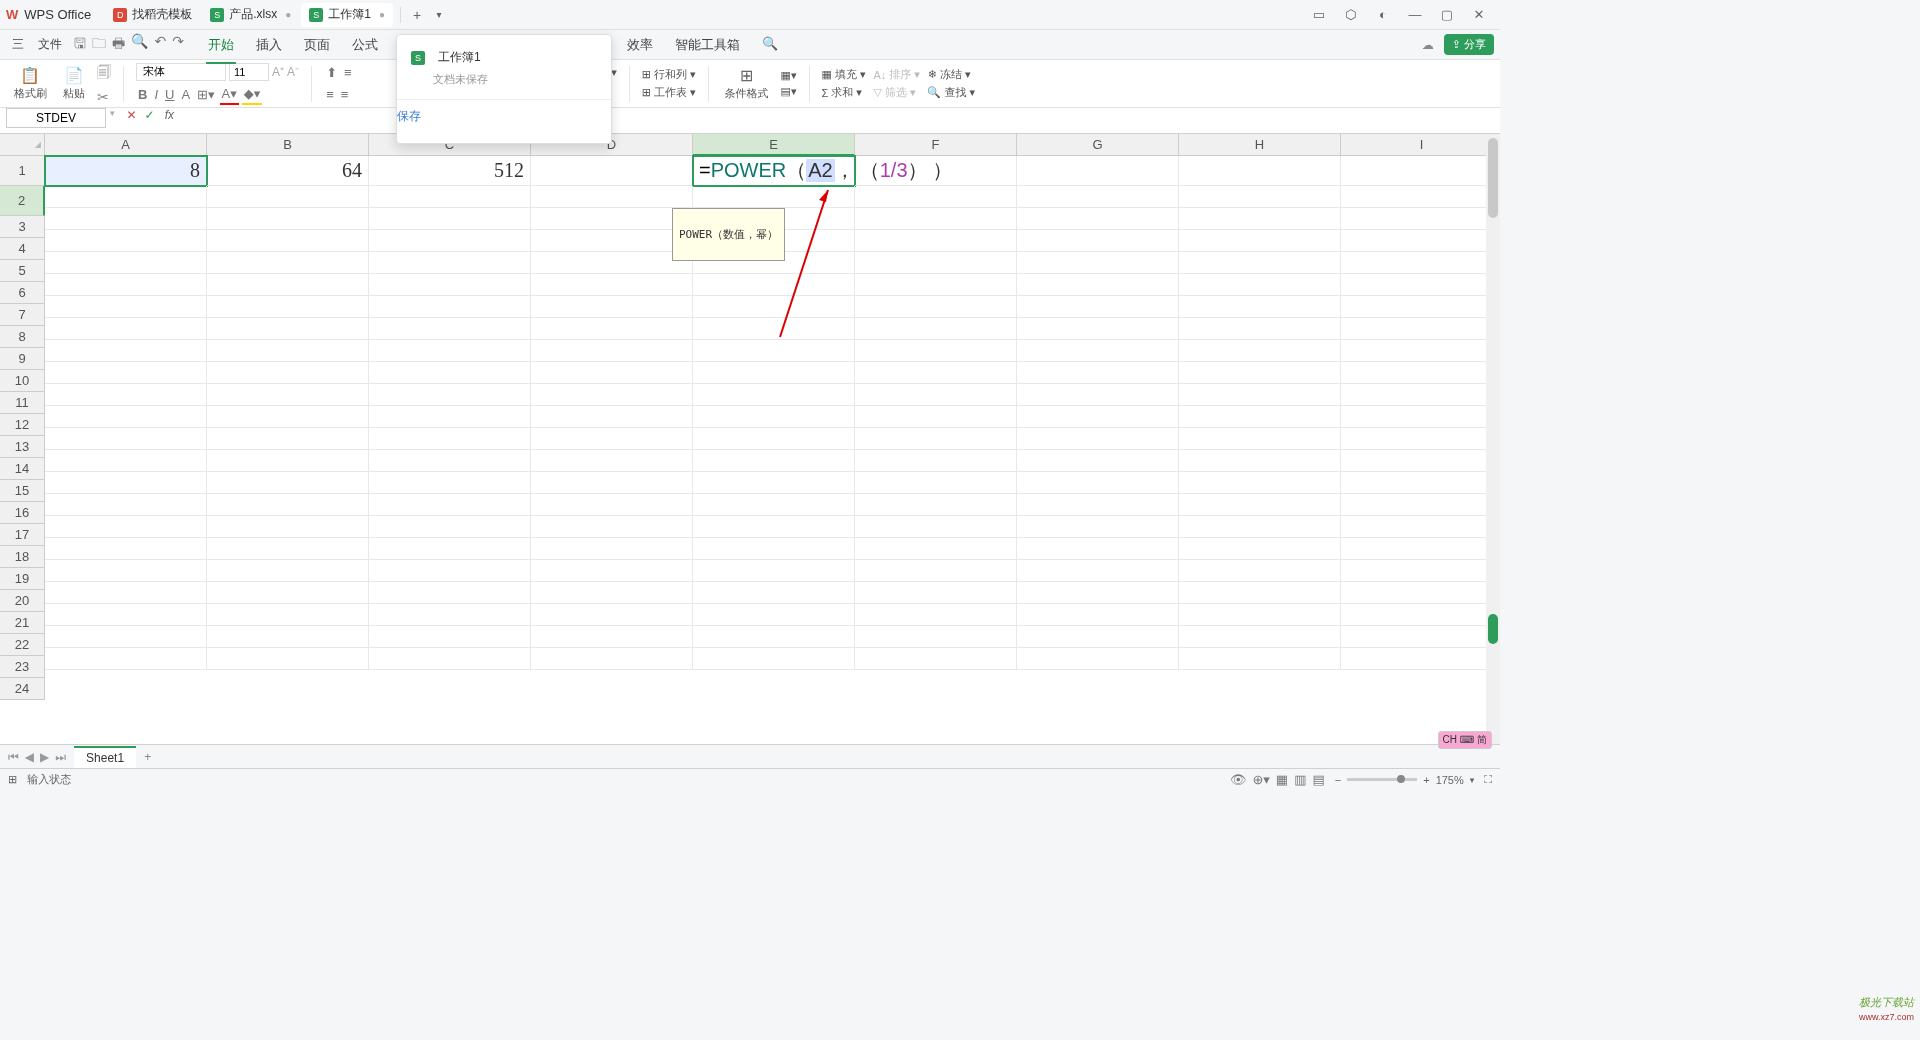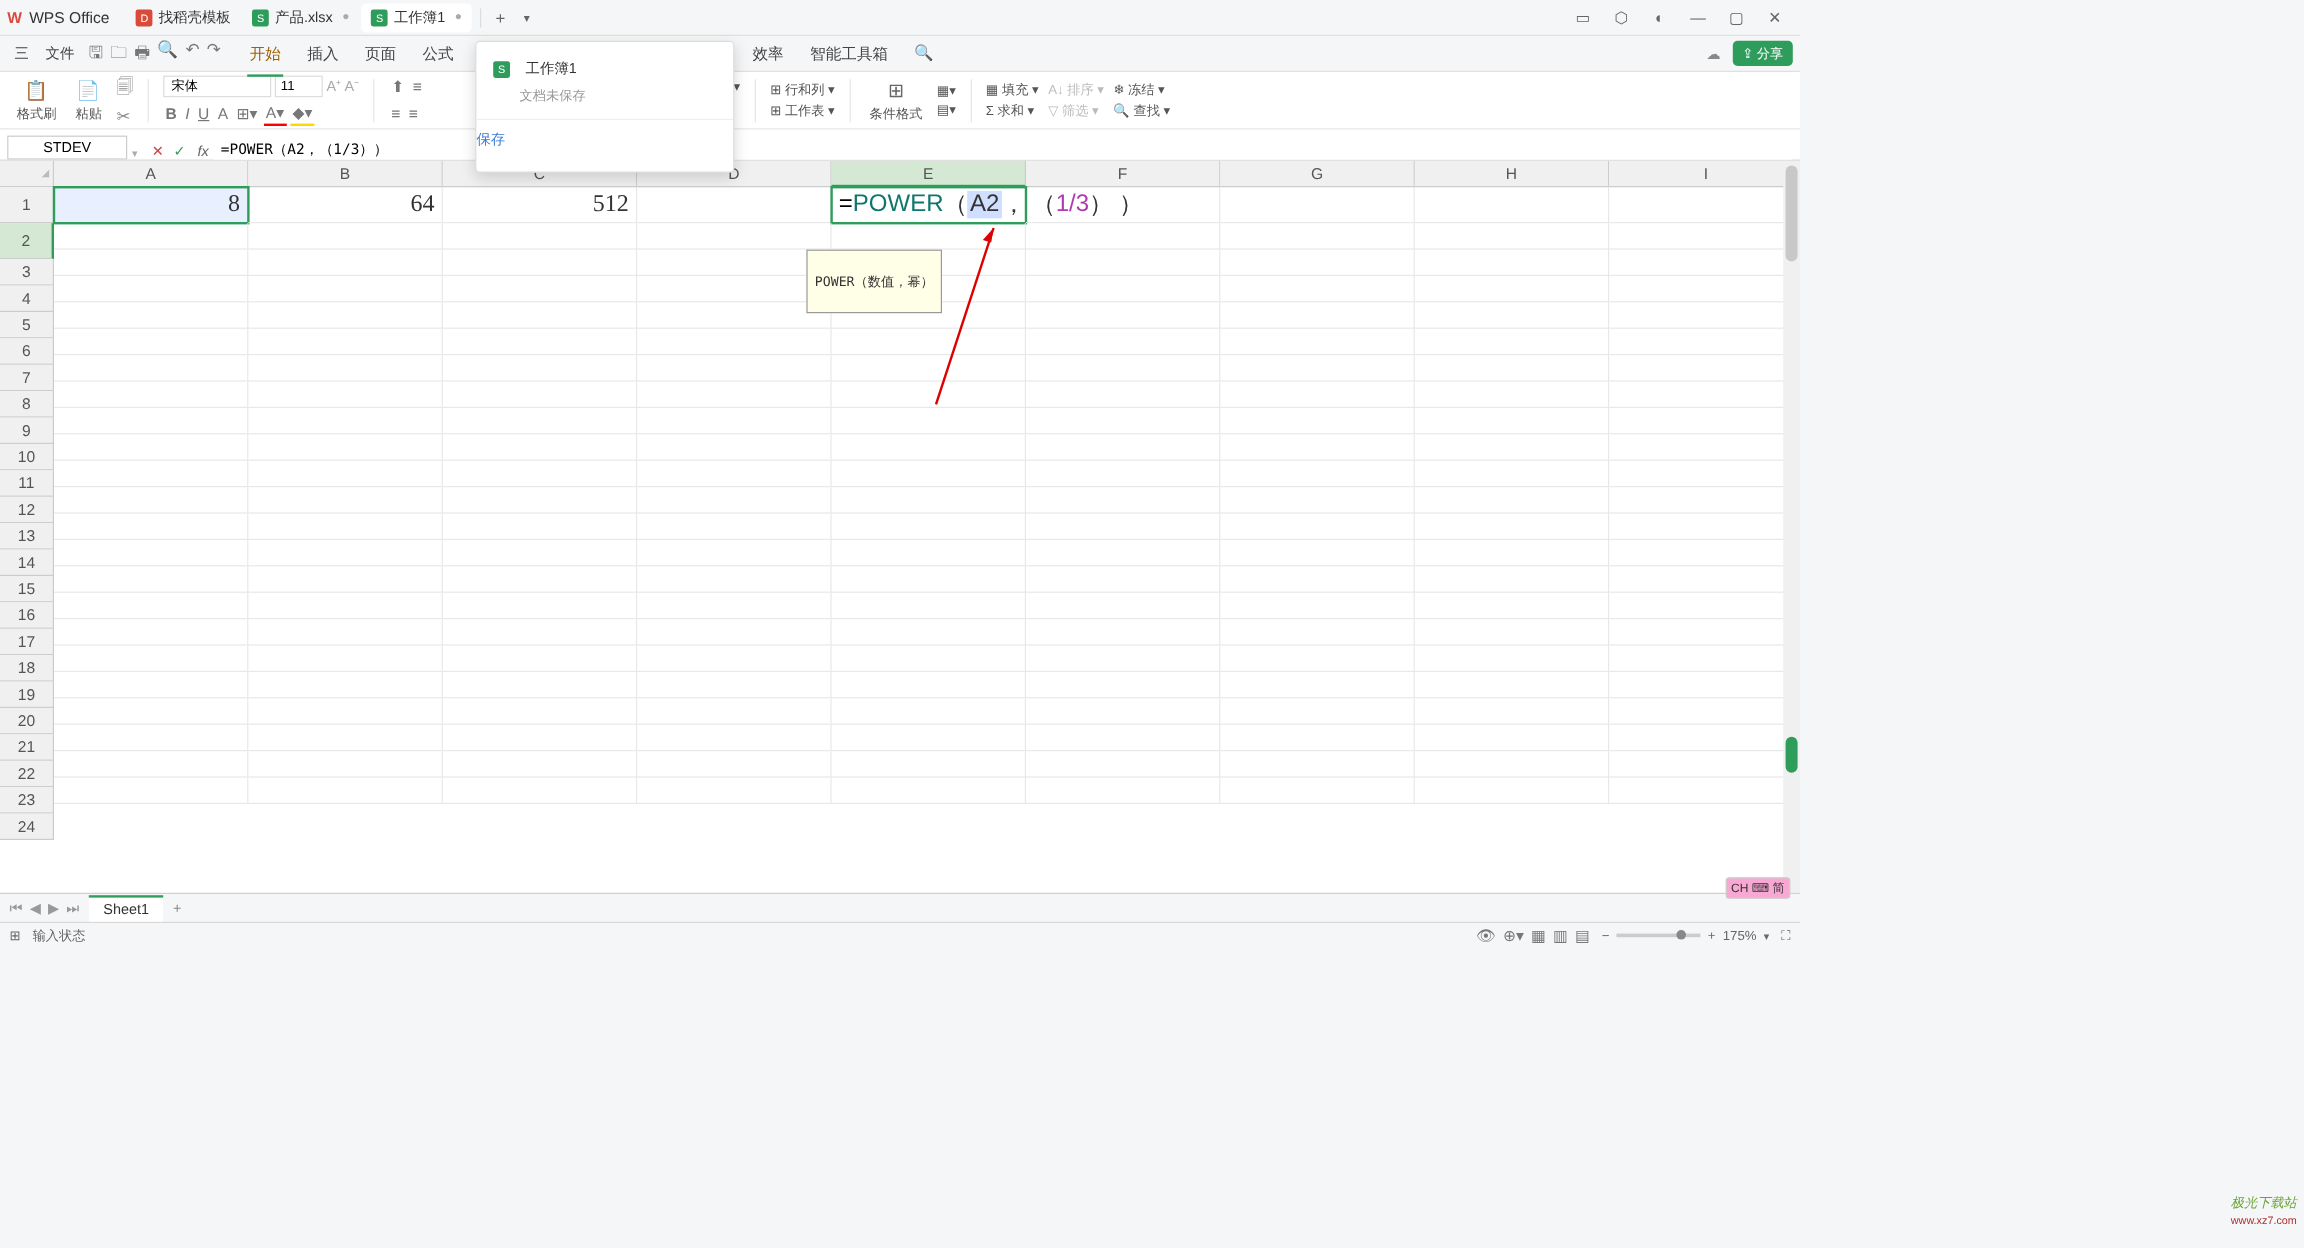--- a/index.html
+++ b/index.html
@@ -18,34 +18,34 @@
 .spacer{flex:1}
 .win-ctrl{display:flex;gap:14px;color:#666;font-size:13px;padding-right:6px}
 .win-ctrl span{cursor:pointer;display:flex;align-items:center;justify-content:center;width:18px}
 .menubar{height:30px;background:#f5f6f7;display:flex;align-items:center;padding:0 6px;gap:2px;border-bottom:1px solid #e0e0e0;position:relative}
 .menu-btn{padding:4px 6px;font-size:12px;color:#444;cursor:pointer;border-radius:3px}
 .menu-btn.file{font-weight:normal}
 .qat{display:flex;gap:6px;margin-left:4px;margin-right:14px;color:#777}
 .qat span{font-size:14px;cursor:pointer}
 .menu-tabs{display:flex;gap:18px;margin-left:6px}
 .menu-tab{padding:4px 2px;font-size:13px;cursor:pointer;color:#444;position:relative}
-.menu-tab.active{color:#a16207}
+.menu-tab.active{color:#15803d}
 .menu-tab.active::after{content:"";position:absolute;bottom:-6px;left:0;right:0;height:2px;background:#2e9c5b}
 .share-btn{background:#2e9c5b;color:#fff;padding:3px 8px;border-radius:4px;font-size:11px;display:flex;align-items:center;gap:3px}
 .ribbon{height:48px;background:#fff;border-bottom:1px solid #e0e0e0;display:flex;align-items:center;padding:4px 10px;gap:8px;color:#555;font-size:11px}
 .rib-item{display:flex;flex-direction:column;align-items:center;gap:1px;cursor:pointer;padding:2px 4px;font-size:11px}
 .rib-item .ic{font-size:16px;color:#666}
 .rib-sep{width:1px;height:36px;background:#e5e5e5;margin:0 4px}
 .font-sel{border:1px solid #ddd;padding:2px 6px;width:90px;background:#fff;font-size:11px}
 .size-sel{border:1px solid #ddd;padding:2px 4px;width:40px;background:#fff;font-size:11px}
 .rib-btns{display:flex;gap:4px;color:#777;font-size:13px}
 .rib-btns span{padding:2px;cursor:pointer}
 .rib-stack{display:flex;flex-direction:column;gap:3px;font-size:11px}
 .rib-stack div{display:flex;align-items:center;gap:3px;cursor:pointer}
-.fbar{height:26px;background:#fff;border-bottom:1px solid #d0d0d0;display:flex;align-items:flex-end;padding:0 6px;gap:4px;font-size:12px}
+.fbar{height:26px;background:#fff;border-bottom:1px solid #d0d0d0;display:flex;align-items:flex-start;padding:0 6px;gap:4px;font-size:12px}
 .name-box{width:100px;border:1px solid #ccc;padding:2px 6px;background:#fff;font-size:12px;text-align:center}
 .fx-ctrl{display:flex;gap:4px;color:#888;margin-left:6px}
 .fx-ctrl span{cursor:pointer;padding:0 2px}
 .fx-label{font-style:italic;color:#666;margin-left:4px;font-size:12px}
 .formula-input{flex:1;padding:2px 6px;border:none;font-size:12px;font-family:Consolas,monospace}
 .sheet-area{position:relative;background:#fff;height:610px;overflow:hidden}
 .sel-all{position:absolute;left:0;top:0;width:45px;height:22px;background:#f0f0f0;border-right:1px solid #ccc;border-bottom:1px solid #ccc;display:flex;align-items:center;justify-content:flex-end;padding-right:3px}
 .sel-all::after{content:"◢";font-size:8px;color:#bbb}
 .col-headers{position:absolute;left:45px;top:0;height:22px;display:flex}
 .ch{width:162px;background:#f0f0f0;border-right:1px solid #ccc;border-bottom:1px solid #ccc;display:flex;align-items:center;justify-content:center;font-size:13px;color:#555}
@@ -236,21 +236,20 @@
 </div>
 
 <div class="fbar">
   <input class="name-box" value="STDEV" style="">
   <span style="color:#aaa;font-size:9px">▾</span>
   <div class="fx-ctrl">
     <span style="color:#c44">✕</span>
     <span style="color:#2e9c5b">✓</span>
   </div>
   <span class="fx-label">fx</span>
-  <input class="formula-input" value="=POWER（A2，（1/3））" style="">
 </div>
 
 <div class="sheet-area">
   <div class="sel-all"></div>
   <div class="col-headers" id="colh">
       <div class="ch">A</div>
       <div class="ch">B</div>
       <div class="ch">C</div>
       <div class="ch">D</div>
       <div class="ch sel">E</div>

